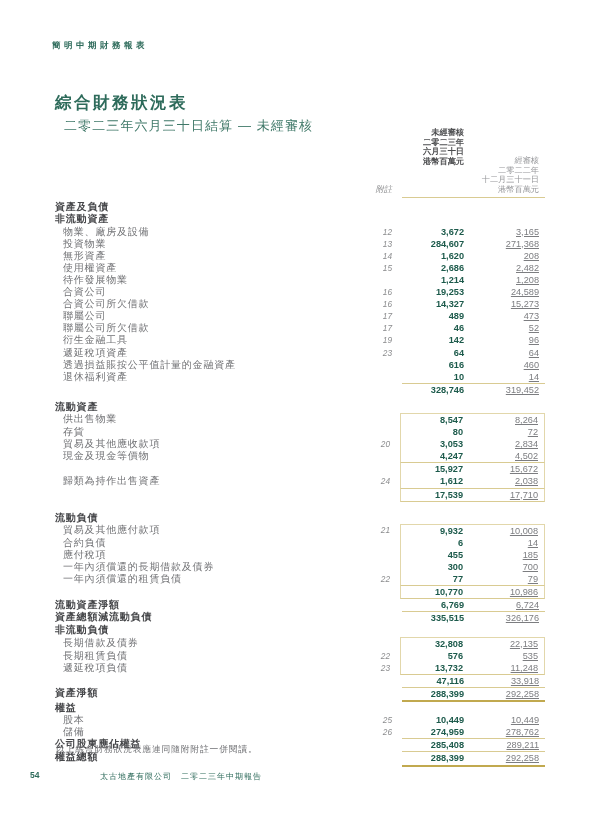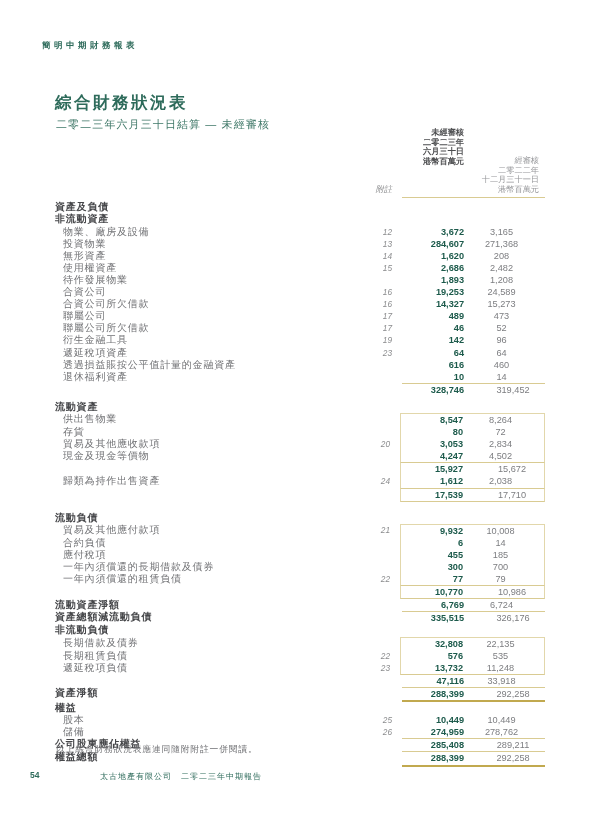--- a/index.html
+++ b/index.html
@@ -3,30 +3,30 @@
 <meta charset="utf-8">
 <style>
   html,body{margin:0;padding:0;}
   body{
     width:600px;height:814px;background:#ffffff;position:relative;overflow:hidden;
     font-family:"Liberation Sans","DejaVu Sans",sans-serif;
   }
   .page{position:absolute;inset:0;}
 
   .eyebrow{
-    position:absolute;left:42px;top:40px;
+    position:absolute;left:52px;top:40px;
     font-size:8.5px;font-weight:bold;color:#2e6b5b;letter-spacing:3.5px;
   }
   .title{
     position:absolute;left:55px;top:92px;
     font-size:16.5px;font-weight:bold;color:#2e6b5b;letter-spacing:2.5px;
   }
   .subtitle{
-    position:absolute;left:56px;top:117px;
-    font-size:11px;color:#3f7868;letter-spacing:1.1px;
+    position:absolute;left:64px;top:117px;
+    font-size:13px;color:#3f7868;letter-spacing:1.1px;
   }
 
   .table{position:absolute;left:55px;top:128px;width:490px;}
 
   .colhead{display:flex;align-items:flex-end;}
   .colhead .spacer{flex:1;}
   .note-h{
     width:34px;text-align:right;font-size:8.3px;font-style:italic;
     color:#8b8c8e;padding-right:10px;padding-bottom:3px;
   }
@@ -40,21 +40,21 @@
     flex:1;font-size:10px;line-height:12.1px;color:#717275;
     padding-left:8px;letter-spacing:0.8px;white-space:nowrap;
   }
   .row.hdr .lbl{padding-left:0;font-weight:bold;color:#46474a;}
   .note{
     width:34px;text-align:right;font-size:8.3px;line-height:12.1px;
     font-style:italic;color:#8b8c8e;padding-right:10px;
   }
   .vals{width:143px;display:flex;}
   .v1{width:62px;text-align:right;font-size:9.2px;line-height:12.1px;font-weight:bold;color:#1c5a4b;}
-  .v2{flex:1;text-align:center;padding-right:6px;font-size:9.2px;line-height:12.1px;color:#7c7d80;}
+  .v2{flex:1;text-align:right;padding-right:6px;font-size:9.2px;line-height:12.1px;color:#7c7d80;text-decoration:underline;}
 
   .vals.box-start{border:1px solid #e2d7ab;border-bottom:none;}
   .vals.box-mid{border-left:1px solid #e2d7ab;border-right:1px solid #e2d7ab;}
   .vals.box-end{border-left:1px solid #e2d7ab;border-right:1px solid #e2d7ab;border-bottom:1px solid #d9cb92;}
   .vals.line-top{border-top:1px solid #d9cb92;gap:23px;}
   .vals.thick-bottom{border-bottom:2px solid #c1a94f;}
   .row.gap-sm{margin-top:5px;}
   .row.gap-md{margin-top:10px;}
 
   .footnote{
@@ -147,21 +147,21 @@
           <div class="note">15</div>
           <div class="vals">
             <div class="v1">2,686</div>
             <div class="v2">2,482</div>
           </div>
         </div>
         <div class="row">
           <div class="lbl">待作發展物業</div>
           <div class="note"></div>
           <div class="vals">
-            <div class="v1">1,893</div>
+            <div class="v1">1,214</div>
             <div class="v2">1,208</div>
           </div>
         </div>
         <div class="row">
           <div class="lbl">合資公司</div>
           <div class="note">16</div>
           <div class="vals">
             <div class="v1">19,253</div>
             <div class="v2">24,589</div>
           </div>

